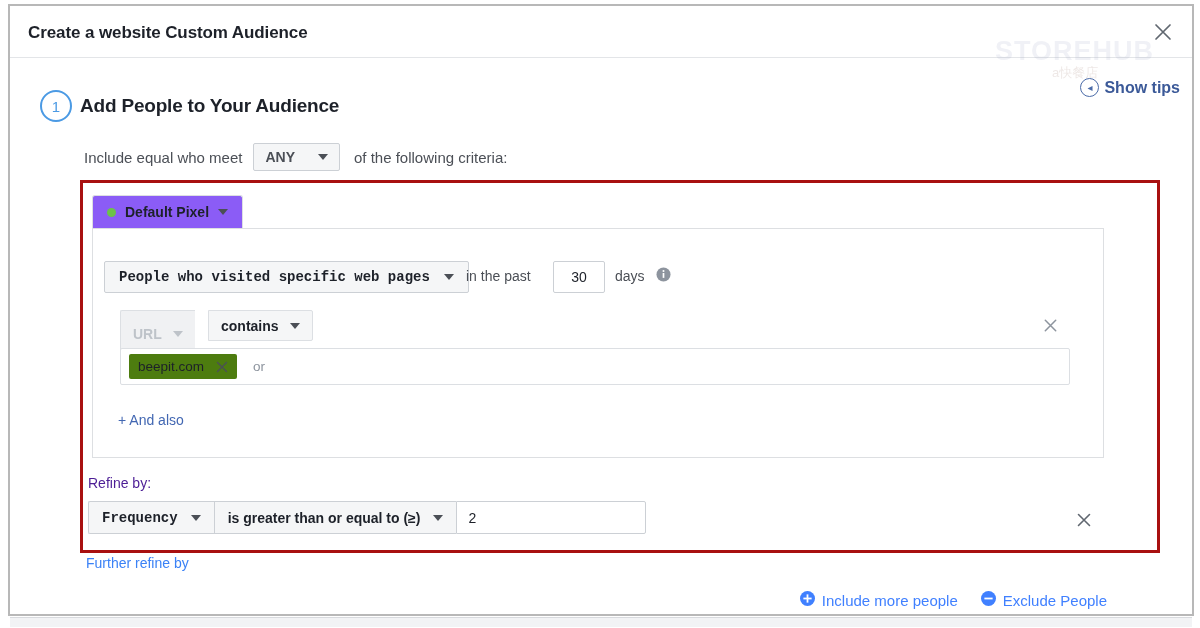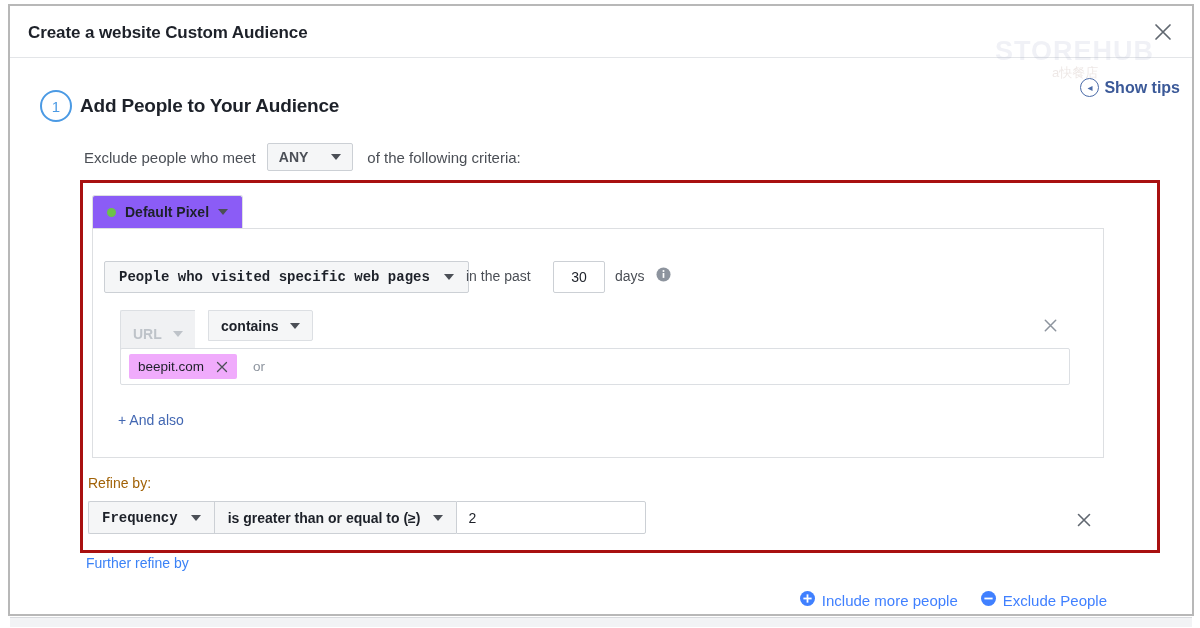--- a/index.html
+++ b/index.html
@@ -324,21 +324,21 @@
     box-sizing: border-box;
     display: flex;
     align-items: center;
     padding-left: 8px;
     cursor: text;
   }
   .token {
     display: inline-flex;
     align-items: center;
     gap: 12px;
-    background: #f0abfc;
+    background: #4d7c0f;
     border-radius: 2px;
     height: 25px;
     padding: 0 9px;
     font-size: 13.5px;
     color: #1d2129;
   }
   .token-x {
     cursor: pointer;
     line-height: 1;
     display: inline-flex;
@@ -356,21 +356,21 @@
     font-size: 14px;
     color: #4267b2;
     cursor: pointer;
   }
 
   
   .refine-label {
     position: absolute;
     left: 88px; top: 475px;
     font-size: 14px;
-    color: #a16207;
+    color: #4c1d95;
   }
   .refine-row {
     position: absolute;
     left: 88px; top: 501px;
     display: flex;
     align-items: stretch;
   }
   .refine-seg {
     height: 33px;
     background: #f5f6f7;
@@ -465,21 +465,21 @@
 
   <div class="show-tips">
     <span class="tips-circle">◂</span>
     <span>Show tips</span>
   </div>
 
   <div class="step-circle">1</div>
   <div class="step-title">Add People to Your Audience</div>
 
   <div class="include-row">
-    <span class="lbl-pre">Exclude people who meet</span>
+    <span class="lbl-pre">Include equal who meet</span>
     <span class="select-box">
       <span>ANY</span>
       <span class="caret"></span>
     </span>
     <span class="lbl-post">of the following criteria:</span>
   </div>
 
   <div class="red-box"></div>
 
   <div class="pixel-tab">

